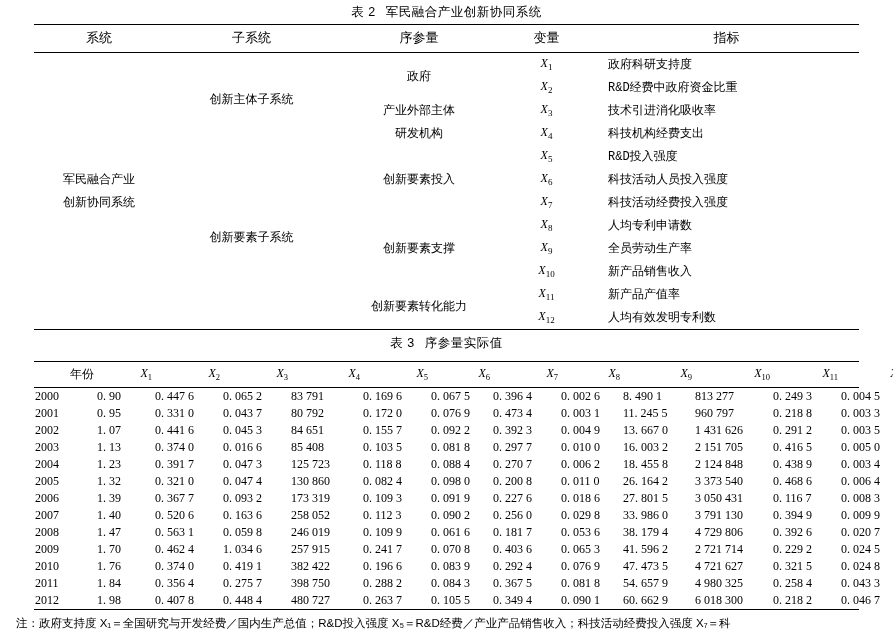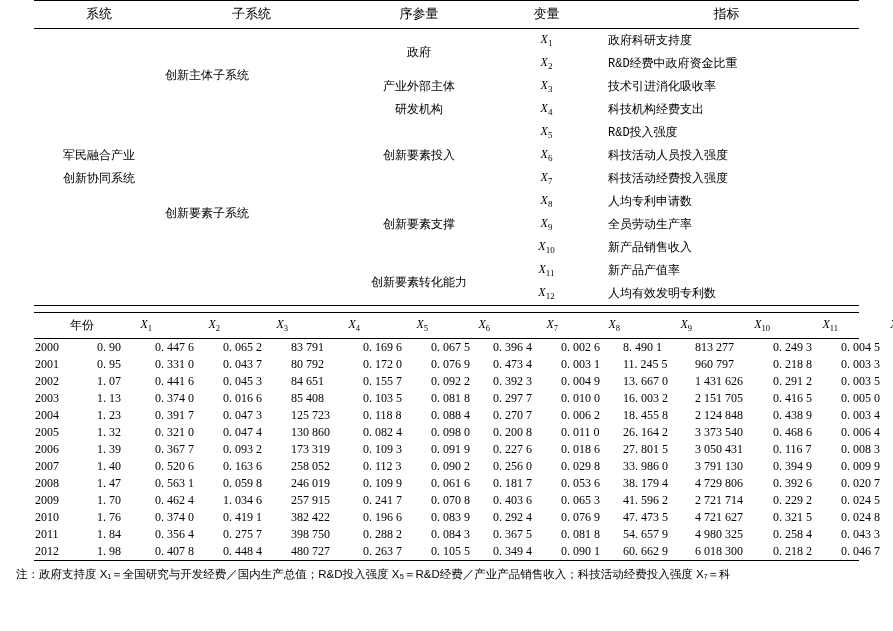--- a/index.html
+++ b/index.html
@@ -61,21 +61,21 @@
     padding: 1px 2px;
     vertical-align: middle;
     font-family: "Liberation Sans", "DejaVu Sans", sans-serif;
   }
   #table2 thead th {
     text-align: center;
     padding: 4px 2px 5px 2px;
     font-size: 13px;
   }
   .c-sys   { width: 130px; text-align: center; }
-  .c-sub   { width: 175px; text-align: left; }
+  .c-sub   { width: 175px; text-align: center; }
   .c-ord   { width: 160px; text-align: center; }
   .c-var   { width: 95px;  text-align: center; }
   .c-ind   { width: 265px; text-align: left; padding-left: 14px !important; font-family: Liberation Mono, monospace; }
   .varcell { text-align: center; font-family: "Liberation Serif", serif; font-style: italic; }
   .varcell sub { font-style: normal; font-size: 9px; }
   .rowh { height: 23px; }
   .sysname { line-height: 1.9; }
 
   
   #table3-wrap {
@@ -107,20 +107,23 @@
     line-height: 1.55;
     font-family: "Liberation Sans", "DejaVu Sans", sans-serif;
     text-align: justify;
   }
 </style>
 </head>
 <body>
 
 <div class="page">
 
+  <div class="tbl-title">
+    <span class="tnum">表 2</span><span>军民融合产业创新协同系统</span>
+  </div>
 
   <div id="table2-wrap">
     <div class="line-heavy"></div>
     <table id="table2">
       <colgroup>
         <col class="c-sys">
           <col class="c-sub">
           <col class="c-ord">
           <col class="c-var">
           <col class="c-ind">
@@ -215,20 +218,23 @@
 
         <tr class="rowh">
           <td class="c-var varcell"><span>X</span><sub>12</sub></td>
           <td class="c-ind">人均有效发明专利数</td>
         </tr>
       </tbody>
     </table>
     <div class="line-heavy"></div>
   </div>
 
+  <div class="tbl-title" style="padding-top:5px;">
+    <span class="tnum">表 3</span><span>序参量实际值</span>
+  </div>
 
   <div id="table3-wrap">
     <div class="line-heavy"></div>
     <table id="table3">
       <colgroup>
         <col class="col-year">
         <col style="width:58px">
           <col style="width:68px">
           <col style="width:68px">
         <col style="width:72px">

